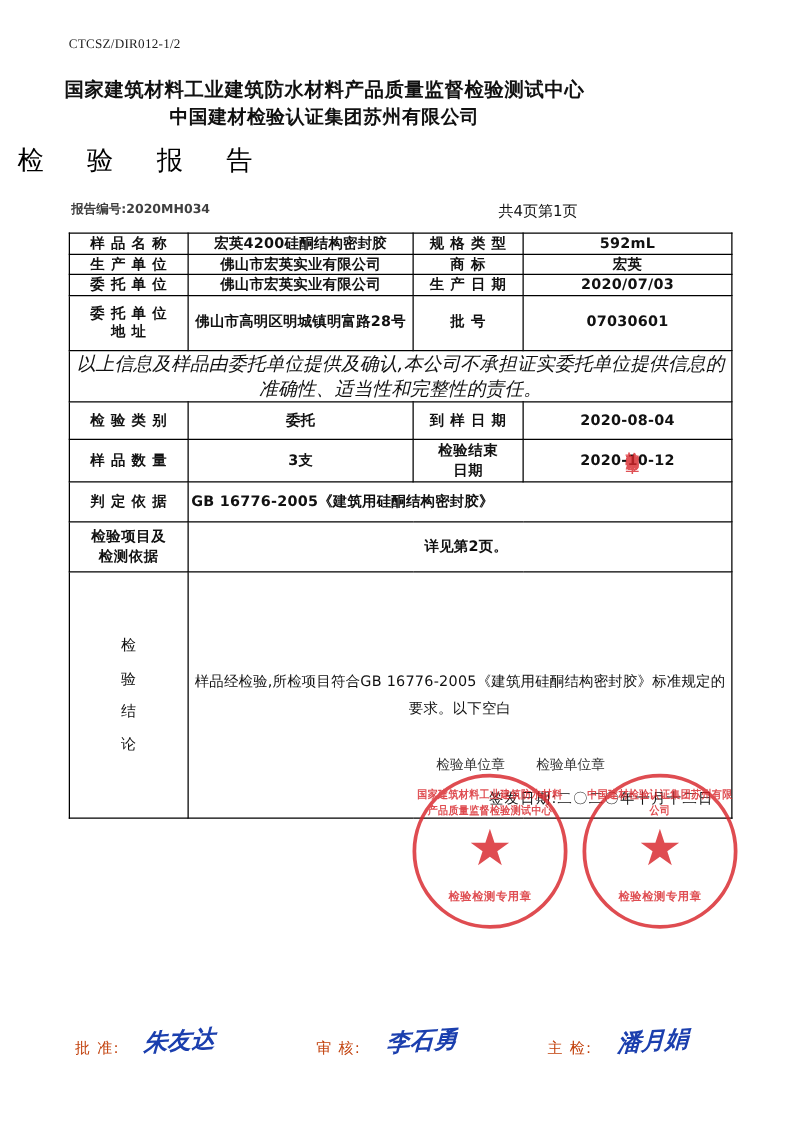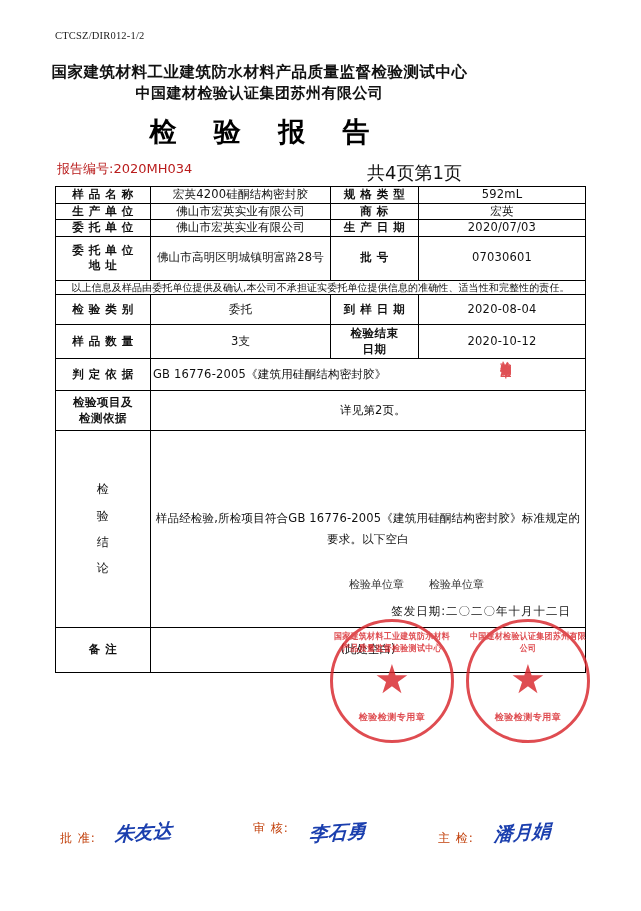--- a/index.html
+++ b/index.html
@@ -49,42 +49,42 @@
     font-size: 15px;
     font-weight: bold;
     font-family: "DejaVu Sans", sans-serif;
     letter-spacing: 0.5px;
     color: #111;
   }
   .main-title {
     position: absolute;
     left: 0; right: 0;
     top: 114px;
-    text-align: center;
-    font-size: 27px;
-    font-weight: bold;
+    text-align: left;
+    font-size: 21px;
+    font-weight: normal;
     letter-spacing: 14px;
     text-indent: 14px;
     font-family: "DejaVu Sans", sans-serif;
     color: #000;
   }
   .report-no {
     position: absolute;
     left: 57px;
     top: 160px;
-    font-size: 13px;
-    font-weight: normal;
-    font-family: "DejaVu Sans", sans-serif;
-    color: #b91c1c;
+    font-size: 10px;
+    font-weight: bold;
+    font-family: "DejaVu Sans", sans-serif;
+    color: #404040;
   }
   .page-count {
     position: absolute;
     right: 57px;
     top: 161px;
-    font-size: 18px;
+    font-size: 12px;
     font-family: "DejaVu Sans", sans-serif;
     color: #111;
   }
   table.report {
     position: absolute;
     left: 55px;
     top: 186px;
     width: 530px;
     border-collapse: collapse;
     table-layout: fixed;
@@ -98,26 +98,28 @@
     vertical-align: middle;
     color: #111;
     line-height: 1.35;
   }
   td.label {
     letter-spacing: 0.5px;
     font-weight: bold;
   }
   td.value {
     letter-spacing: 0.2px;
+    font-weight: bold;
   }
   td.note-row {
     text-align: left;
     padding: 5px 6px;
-    font-size: 10px;
+    font-size: 15px;
     letter-spacing: 0.1px;
+    font-style: italic;
   }
   td.concl-label {
     letter-spacing: 0.5px;
     font-size: 12px;
   }
   .concl-label-inner span {
     display: block;
     line-height: 2.2;
   }
   td.concl-body {
@@ -244,21 +246,21 @@
     font-family: "Liberation Serif", serif;
     color: #1b3fae;
     font-size: 19px;
     font-style: italic;
     font-weight: bold;
     transform: rotate(-4deg) skewX(-6deg);
     white-space: nowrap;
   }
   .sig-1-label { left: 5px;  top: 10px; }
   .sig-1-name  { left: 60px; top: 0px; }
-  .sig-2-label { left: 198px; top: 0; text-align: right; }
+  .sig-2-label { left: 198px; top: 10px; text-align: right; }
   .sig-2-name  { left: 254px; top: 0px; }
   .sig-3-label { left: 383px; top: 10px; }
   .sig-3-name  { left: 439px; top: 0px; }
 </style>
 </head>
 <body>
 
 <div class="page">
 
   <div class="doc-code">CTCSZ/DIR012-1/2</div>
@@ -337,24 +339,20 @@
             <span>论</span>
           </div>
         </td>
         <td class="concl-body" colspan="3">
           <div class="concl-text">样品经检验,所检项目符合GB 16776-2005《建筑用硅酮结构密封胶》标准规定的要求。以下空白</div>
           <div class="stamp-label-left">检验单位章</div>
           <div class="stamp-label-right">检验单位章</div>
           <div class="sign-date">签发日期:二〇二〇年十月十二日</div>
         </td>
       </tr>
-      <tr>
-        <td class="label">备     注</td>
-        <td class="remark-body" colspan="3">(此处空白)</td>
-      </tr>
     </tbody>
   </table>
 
   <div class="seal seal-left">
     <div class="seal-arc">国家建筑材料工业建筑防水材料产品质量监督检验测试中心</div>
     <div class="seal-star">★</div>
     <div class="seal-inner-text">检验检测专用章</div>
   </div>
 
   <div class="seal seal-right">

